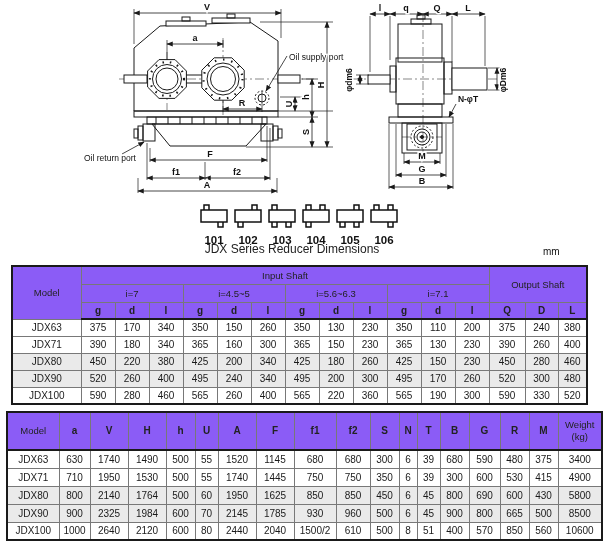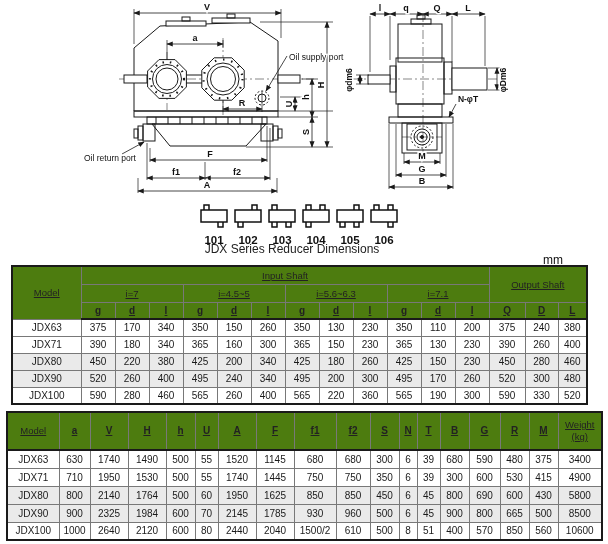--- a/index.html
+++ b/index.html
@@ -14,30 +14,30 @@
            paint-order:stroke; stroke:#fff; stroke-width:3px; text-anchor:middle; }
   .note { font:8.5px "Liberation Sans", sans-serif; fill:#111; text-anchor:start;
           paint-order:stroke; stroke:#fff; stroke-width:2.5px; }
 
   
   .icons-row { position:absolute; left:197px; top:204px; display:flex; }
   .icon-item { width:34px; text-align:center; }
   .icon-num  { font-size:11.5px; font-weight:bold; color:#111; line-height:1; margin-top:3px; }
   .caption { position:absolute; left:0; top:242px; width:584px; text-align:center;
              font-size:12px; color:#222; }
-  .unit { position:absolute; left:543px; top:253px; font-size:12px; color:#111; }
+  .unit { position:absolute; left:543px; top:246px; font-size:10px; color:#111; }
 
   
   table { border-collapse:collapse; table-layout:fixed; position:absolute;
           background:#fff; border:2px solid #1a1a1a; }
   #t1 { left:11px; top:265px; width:576px; }
   #t2 { left:6px;  top:411px; width:589px; }
   th, td { border:1px solid #787878; text-align:center; vertical-align:middle;
            font-size:10px; color:#1a1a1a; padding:0; overflow:hidden; white-space:nowrap; }
-  th { background:#4d7c0f; font-weight:400; color:#222; font-size:9.5px;text-decoration:underline; }
+  th { background:#8b5cf6; font-weight:400; color:#222; font-size:9.5px; }
   th.b { font-weight:700; font-size:10px; }
   thead tr:last-child th { border-bottom:2px solid #1a1a1a; }
   #t1 thead tr th { height:18px; }
   #t1 thead tr:last-child th { height:17px; }
   #t1 td { height:17px; }
   #t2 th { height:38px; line-height:1.25; }
   #t2 td { height:18px; }
   tr.shaded td { background:#eaeaea; }
 </style>
 </head>

